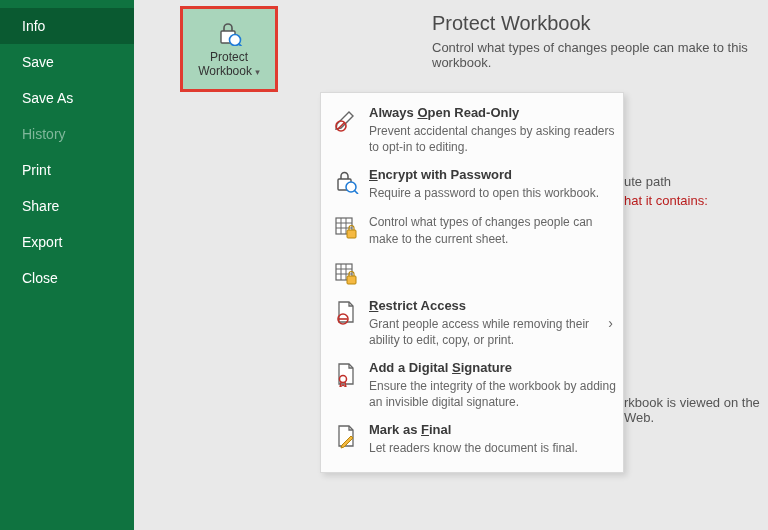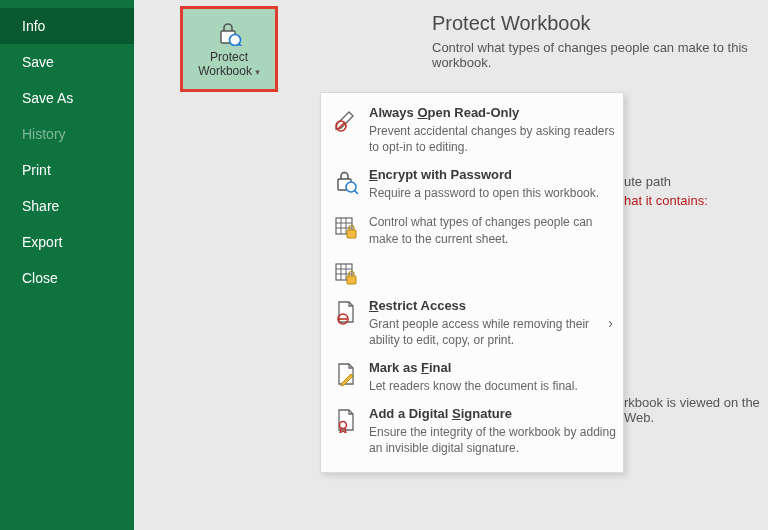--- a/index.html
+++ b/index.html
@@ -200,40 +200,40 @@
           <div class="mi-title"><span></span><span class="ul">R</span><span>estrict Access</span></div>
           <div class="mi-desc">Grant people access while removing their ability to edit, copy, or print.</div>
         </div>
         <span class="chev">›</span>
       </div>
       <div class="menu-item">
         <span class="mi-icon">
           <svg width="26" height="26" viewBox="0 0 26 26">
             <path d="M6 3 H16 L20 7 V23 H6 Z" fill="#fff" stroke="#666" stroke-width="1.3"></path>
             <path d="M16 3 V7 H20" fill="none" stroke="#666" stroke-width="1.3"></path>
+            <circle cx="10" cy="18" r="3.5" fill="none" stroke="#c0302a" stroke-width="1.5"></circle>
+            <path d="M8 21 L7 26 L10 24 L13 26 L12 21" fill="none" stroke="#c0302a" stroke-width="1.3"></path>
+          </svg>
+        </span>
+        <div class="mi-text">
+          <div class="mi-title"><span>Add a Digital </span><span class="ul">S</span><span>ignature</span></div>
+          <div class="mi-desc">Ensure the integrity of the workbook by adding an invisible digital signature.</div>
+        </div>
+      </div>
+      <div class="menu-item">
+        <span class="mi-icon">
+          <svg width="26" height="26" viewBox="0 0 26 26">
+            <path d="M6 3 H16 L20 7 V23 H6 Z" fill="#fff" stroke="#666" stroke-width="1.3"></path>
+            <path d="M16 3 V7 H20" fill="none" stroke="#666" stroke-width="1.3"></path>
             <path d="M9 22 L18 13 L20 15 L11 24 L8 25 Z" fill="#f5b942" stroke="#b8860b" stroke-width="1"></path>
           </svg>
         </span>
         <div class="mi-text">
           <div class="mi-title"><span>Mark as </span><span class="ul">F</span><span>inal</span></div>
           <div class="mi-desc">Let readers know the document is final.</div>
-        </div>
-      </div>
-      <div class="menu-item">
-        <span class="mi-icon">
-          <svg width="26" height="26" viewBox="0 0 26 26">
-            <path d="M6 3 H16 L20 7 V23 H6 Z" fill="#fff" stroke="#666" stroke-width="1.3"></path>
-            <path d="M16 3 V7 H20" fill="none" stroke="#666" stroke-width="1.3"></path>
-            <circle cx="10" cy="18" r="3.5" fill="none" stroke="#c0302a" stroke-width="1.5"></circle>
-            <path d="M8 21 L7 26 L10 24 L13 26 L12 21" fill="none" stroke="#c0302a" stroke-width="1.3"></path>
-          </svg>
-        </span>
-        <div class="mi-text">
-          <div class="mi-title"><span>Add a Digital </span><span class="ul">S</span><span>ignature</span></div>
-          <div class="mi-desc">Ensure the integrity of the workbook by adding an invisible digital signature.</div>
         </div>
       </div>
     </div>
 </div>
 
 <div class="protect-btn-wrap">
   <span>
     <svg width="28" height="26" viewBox="0 0 28 26">
       <rect x="6" y="11" width="14" height="12" rx="1" fill="#fff" stroke="#555" stroke-width="1.4"></rect>
       <path d="M9 11 V8 a4 4 0 0 1 8 0 V11" fill="none" stroke="#555" stroke-width="1.6"></path>

